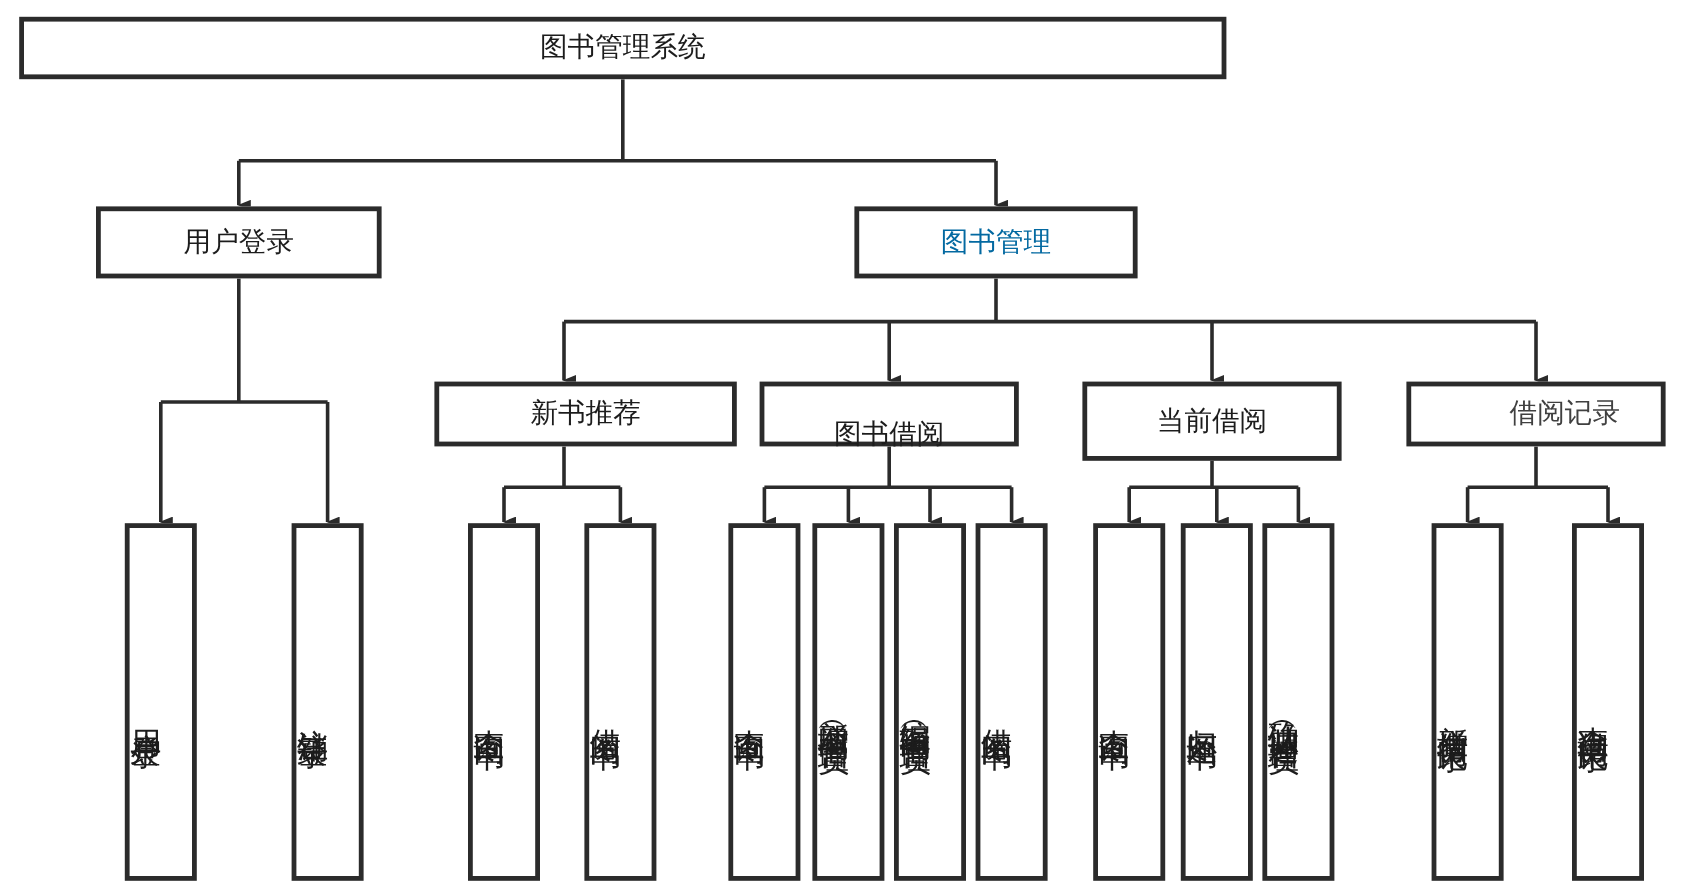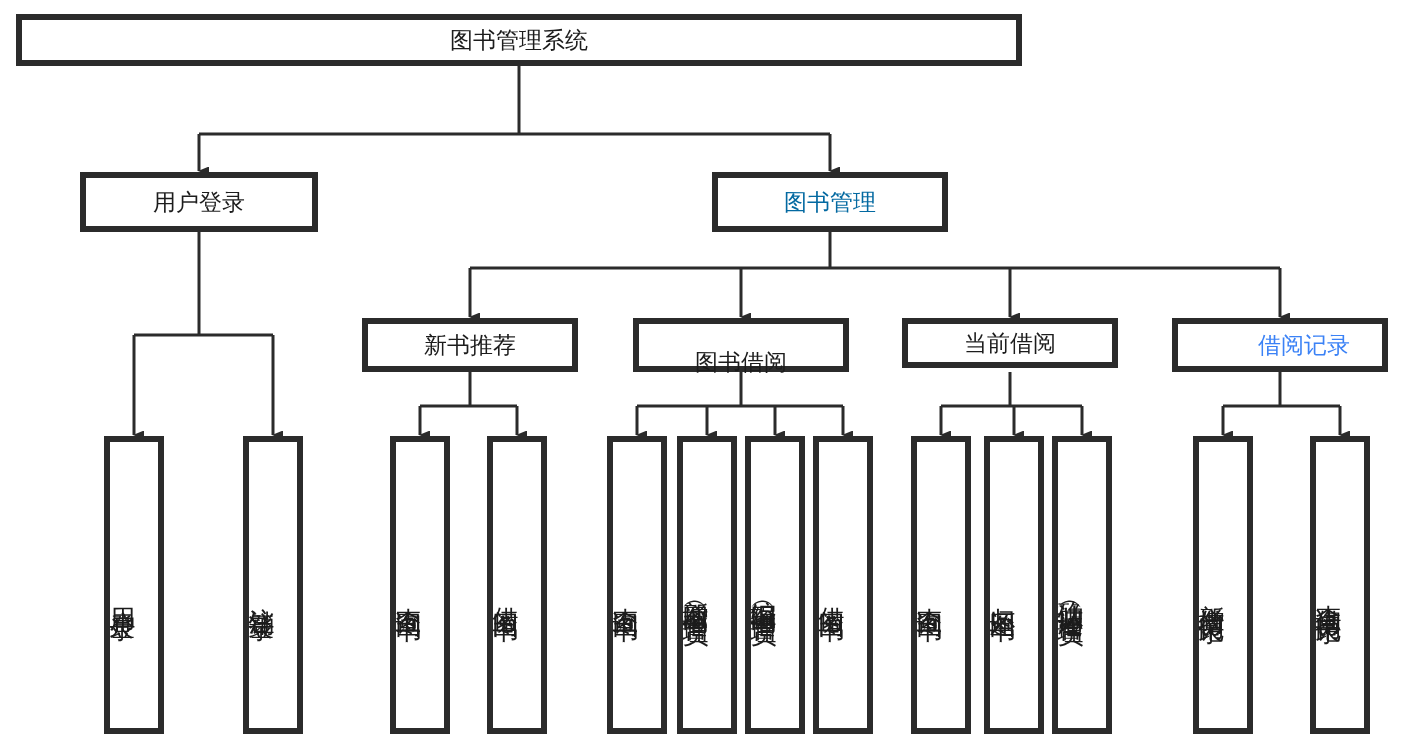--- a/index.html
+++ b/index.html
@@ -21,25 +21,26 @@
     position: absolute;
     left: 0;
     top: 0;
     width: 1405px;
     height: 747px;
   }
   .node {
     position: absolute;
     box-sizing: border-box;
     background: #ffffff;
-    border: 6px solid #ec4899;
+    border: 4px solid #ec4899;
     display: flex;
     align-items: center;
     justify-content: center;
     z-index: 5;
+    font-family: Liberation Serif, serif;
   }
   .node-label {
     color: #1c1c1c;
     line-height: 1.05;
     text-align: center;
     white-space: nowrap;
   }
   .node.horizontal .node-label {
     font-size: 23px;
   }
@@ -117,31 +118,31 @@
   <div id="nodes-layer">
       <div class="node horizontal" style="left: 16px; top: 14px; width: 1006px; height: 52px; border-color: rgb(43, 43, 43);">
         <div class="node-label" style="color: rgb(28, 28, 28);">图书管理系统</div>
       </div>
       <div class="node horizontal" style="left: 80px; top: 172px; width: 238px; height: 60px; border-color: rgb(43, 43, 43);">
         <div class="node-label" style="color: rgb(28, 28, 28);">用户登录</div>
       </div>
       <div class="node horizontal" style="left: 712px; top: 172px; width: 236px; height: 60px; border-color: rgb(43, 43, 43);">
         <div class="node-label" style="color: #0369a1;">图书管理</div>
       </div>
-      <div class="node horizontal" style="left: 362px; top: 318px; width: 216px; height: 54px; border-color: rgb(43, 43, 43);">
+      <div class="node horizontal" style="left: 362px; top: 318px; width: 252px; height: 54px; border-color: rgb(43, 43, 43);">
         <div class="node-label" style="color: rgb(28, 28, 28);">新书推荐</div>
       </div>
       <div class="node horizontal" style="left: 633px; top: 318px; width: 216px; height: 54px; border-color: rgb(43, 43, 43);">
         <div class="node-label" style="color: rgb(28, 28, 28); margin-top: 34px;">图书借阅</div>
       </div>
-      <div class="node horizontal" style="left: 902px; top: 318px; width: 216px; height: 50px; border-color: rgb(43, 43, 43);">
+      <div class="node horizontal" style="left: 902px; top: 318px; width: 216px; height: 66px; border-color: rgb(43, 43, 43);">
         <div class="node-label" style="color: rgb(28, 28, 28);">当前借阅</div>
       </div>
       <div class="node horizontal" style="left: 1172px; top: 318px; width: 216px; height: 54px; border-color: rgb(43, 43, 43);">
-        <div class="node-label" style="color: #3b82f6; margin-left: 48px;">借阅记录</div>
+        <div class="node-label" style="color: #404040; margin-left: 48px;">借阅记录</div>
       </div>
       <div class="node vertical" style="left: 104px; top: 436px; width: 60px; height: 298px; border-color: rgb(43, 43, 43);">
         <div class="node-label" style="color: rgb(28, 28, 28);">用户登录</div>
       </div>
       <div class="node vertical" style="left: 243px; top: 436px; width: 60px; height: 298px; border-color: rgb(43, 43, 43);">
         <div class="node-label" style="color: rgb(28, 28, 28);">注销登录</div>
       </div>
       <div class="node vertical" style="left: 390px; top: 436px; width: 60px; height: 298px; border-color: rgb(43, 43, 43);">
         <div class="node-label" style="color: rgb(28, 28, 28);">查询图书</div>
       </div>

